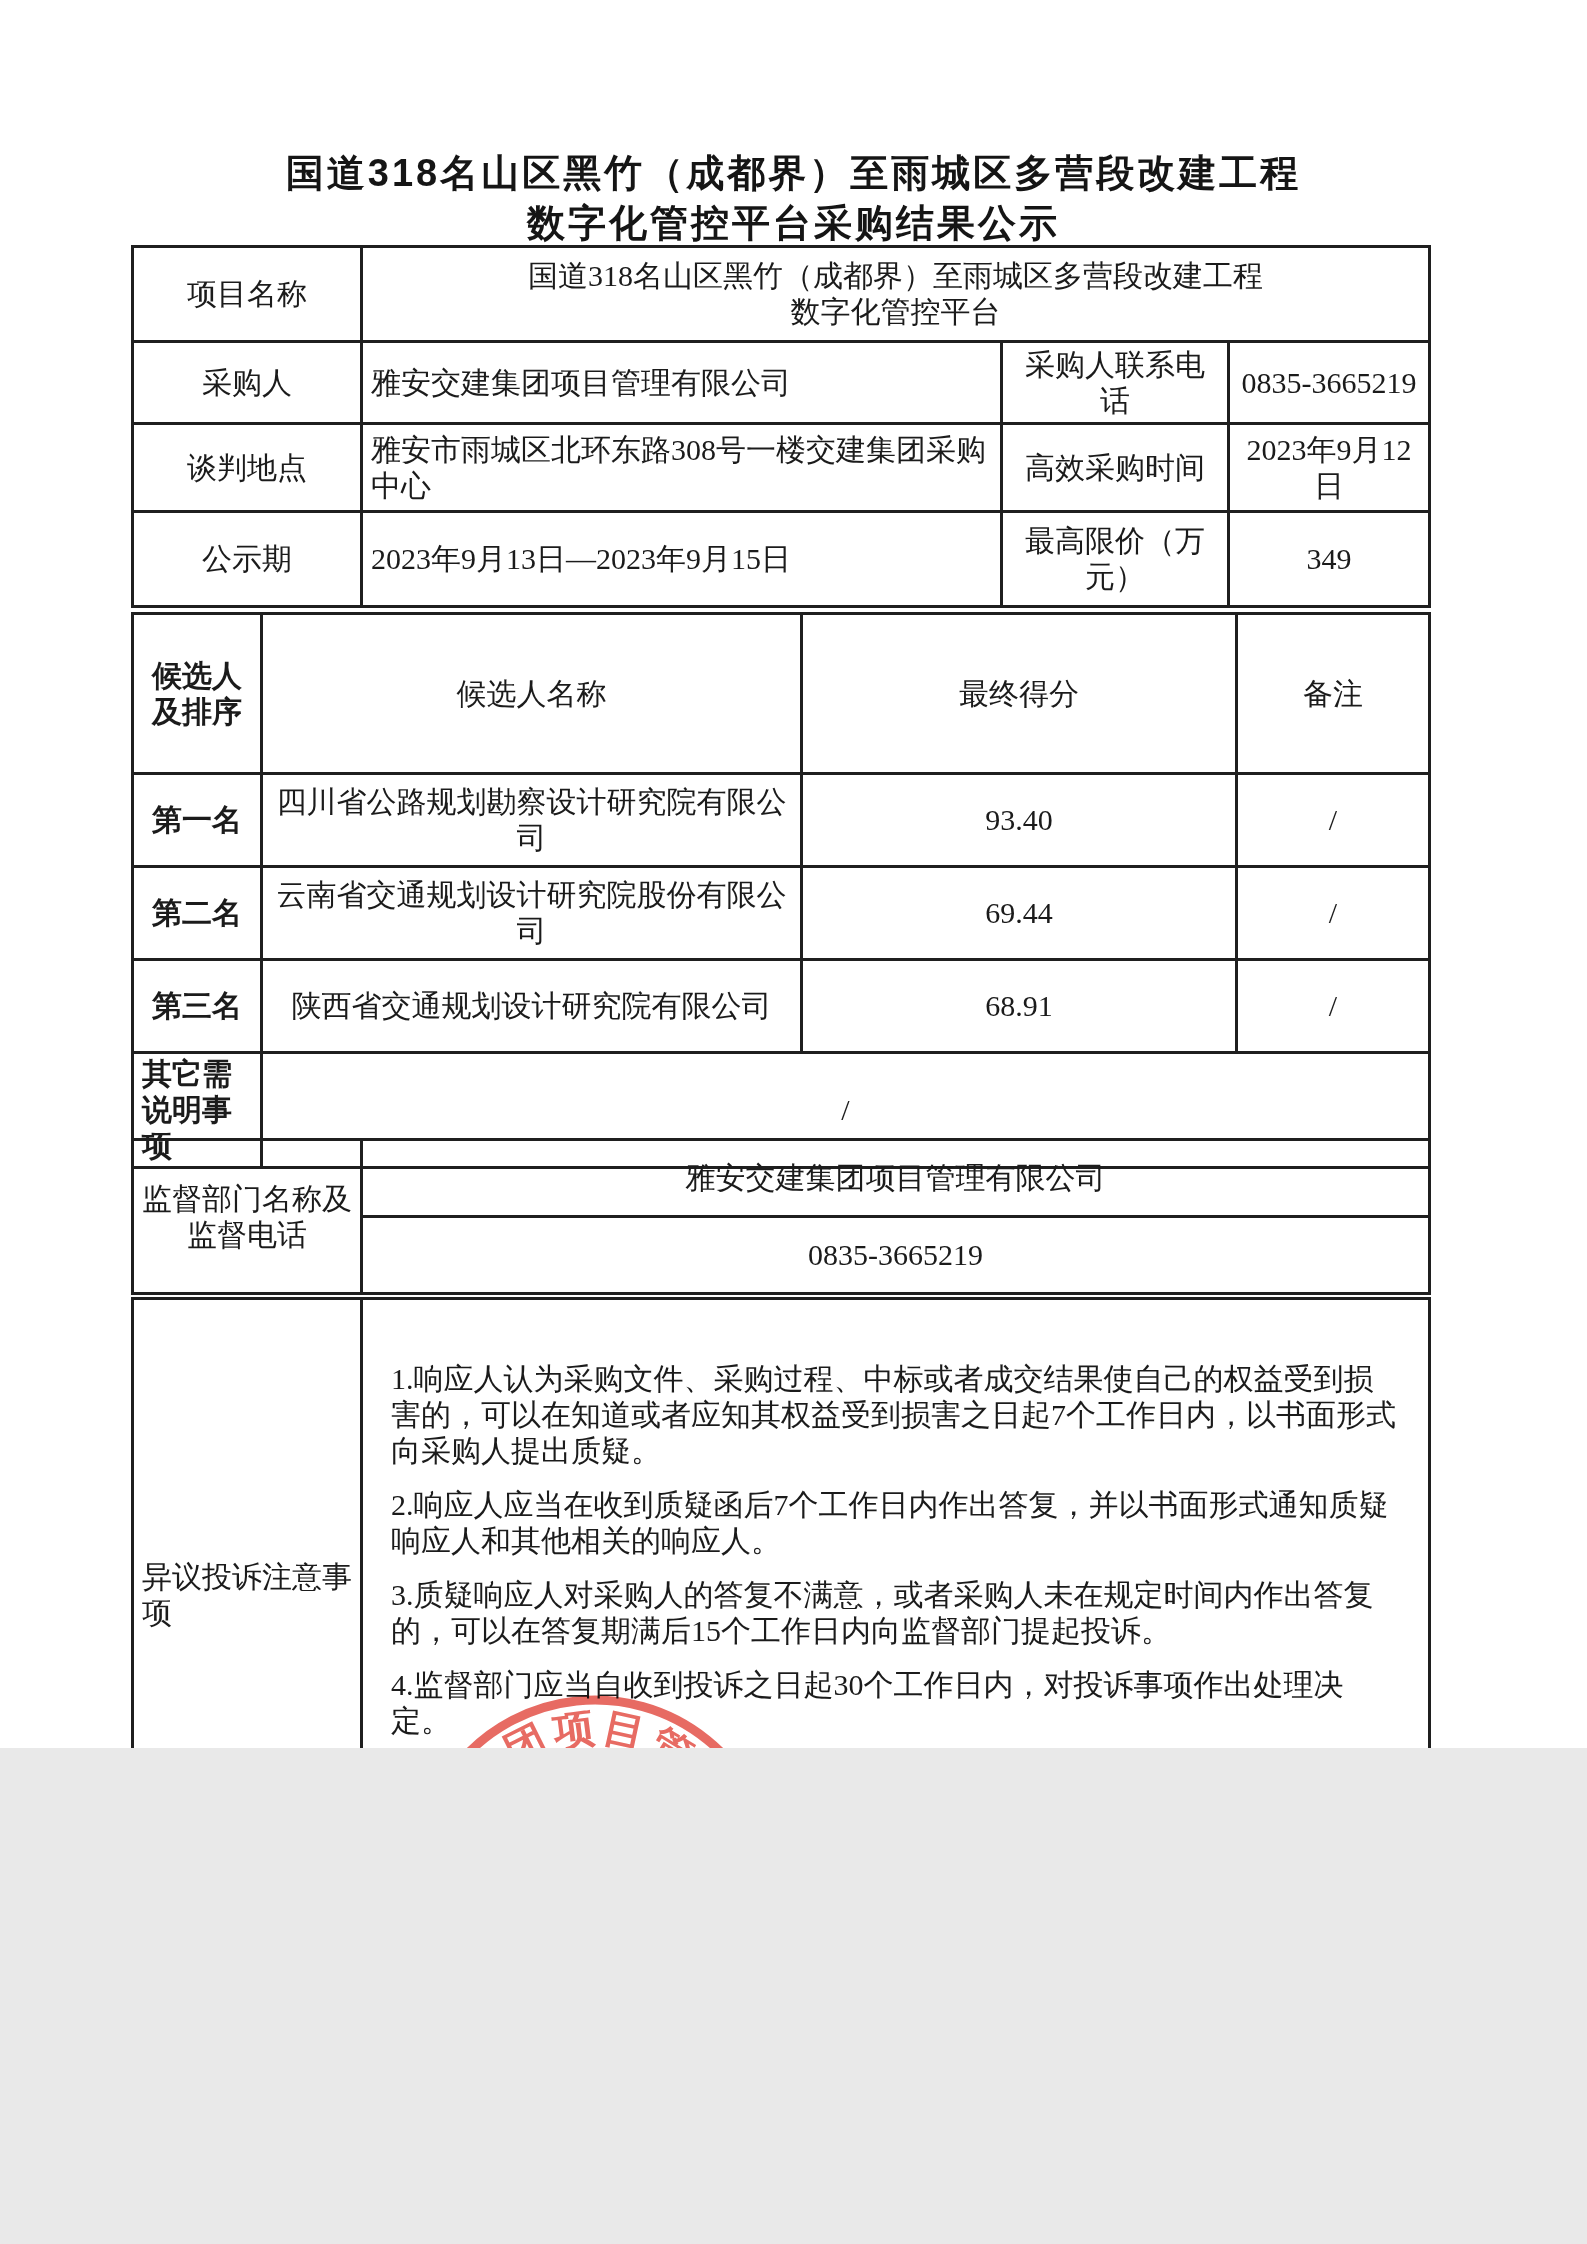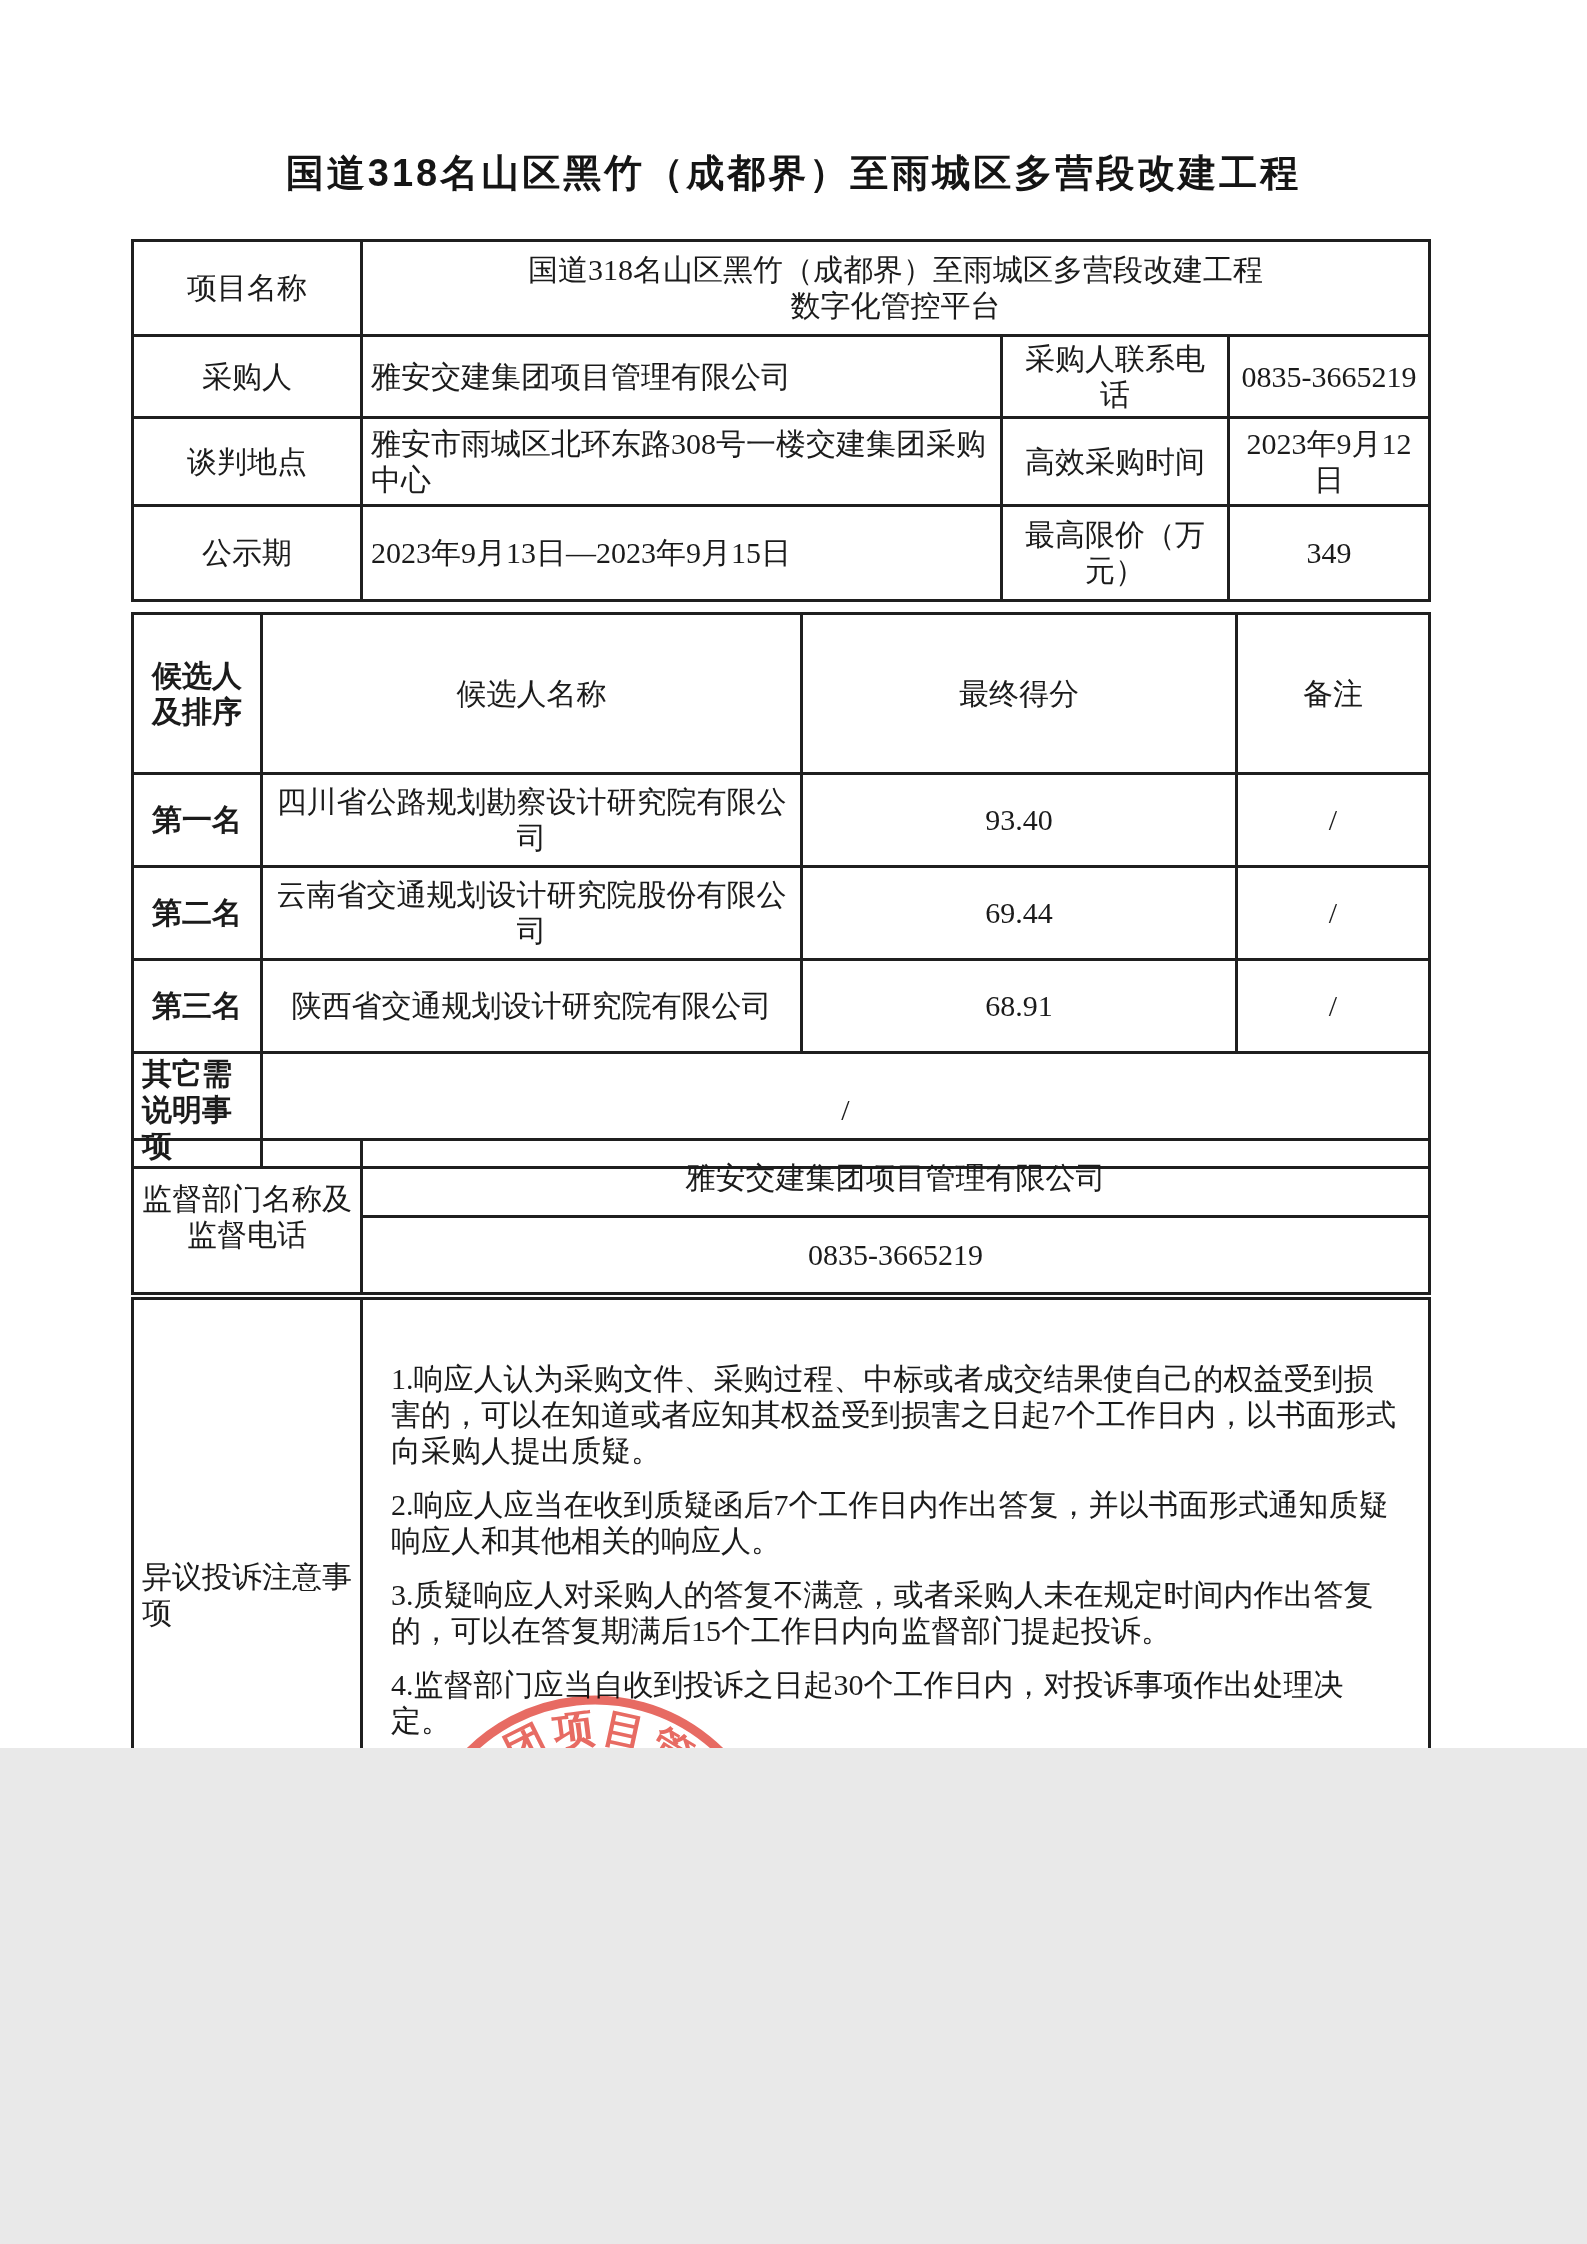--- a/index.html
+++ b/index.html
@@ -37,41 +37,42 @@
     padding:2px 8px;
     overflow:hidden;
     vertical-align:middle;
     word-break:break-word;
   }
   .c{text-align:center;}
   .l{text-align:left;}
   .small{font-size:29px;padding:2px 3px;}
   .rankcell{padding:2px 3px;font-weight:bold;}
   .hdr{font-size:29px;}
-  #tableA{top:239px;}
+  #tableA{top:245px;}
   #tableB{top:612px;}
   #tableC{top:1138px;}
   #tableD{top:1297px;}
   .obj-items{text-align:left;}
   .obj-items div{margin:18px;}
   .stamp-svg{
     position:absolute;left:400px;top:1683px;width:390px;height:390px;
     mix-blend-mode:multiply;opacity:.88;
   }
   .sign-svg{
     position:absolute;left:520px;top:1812px;width:260px;height:220px;
     mix-blend-mode:multiply;
   }
 </style>
 </head>
 <body>
 
 <div class="page">
 
   <div class="doc-title" id="title-line1">国道318名山区黑竹（成都界）至雨城区多营段改建工程</div>
+  <div class="doc-title" id="title-line2">数字化管控平台采购结果公示</div>
 
   <table class="blk" id="tableA">
     <colgroup>
         <col style="width:229px">
         <col style="width:640px">
         <col style="width:227px">
         <col style="width:201px">
       </colgroup>
     <tbody>
         <tr style="height:95px">

